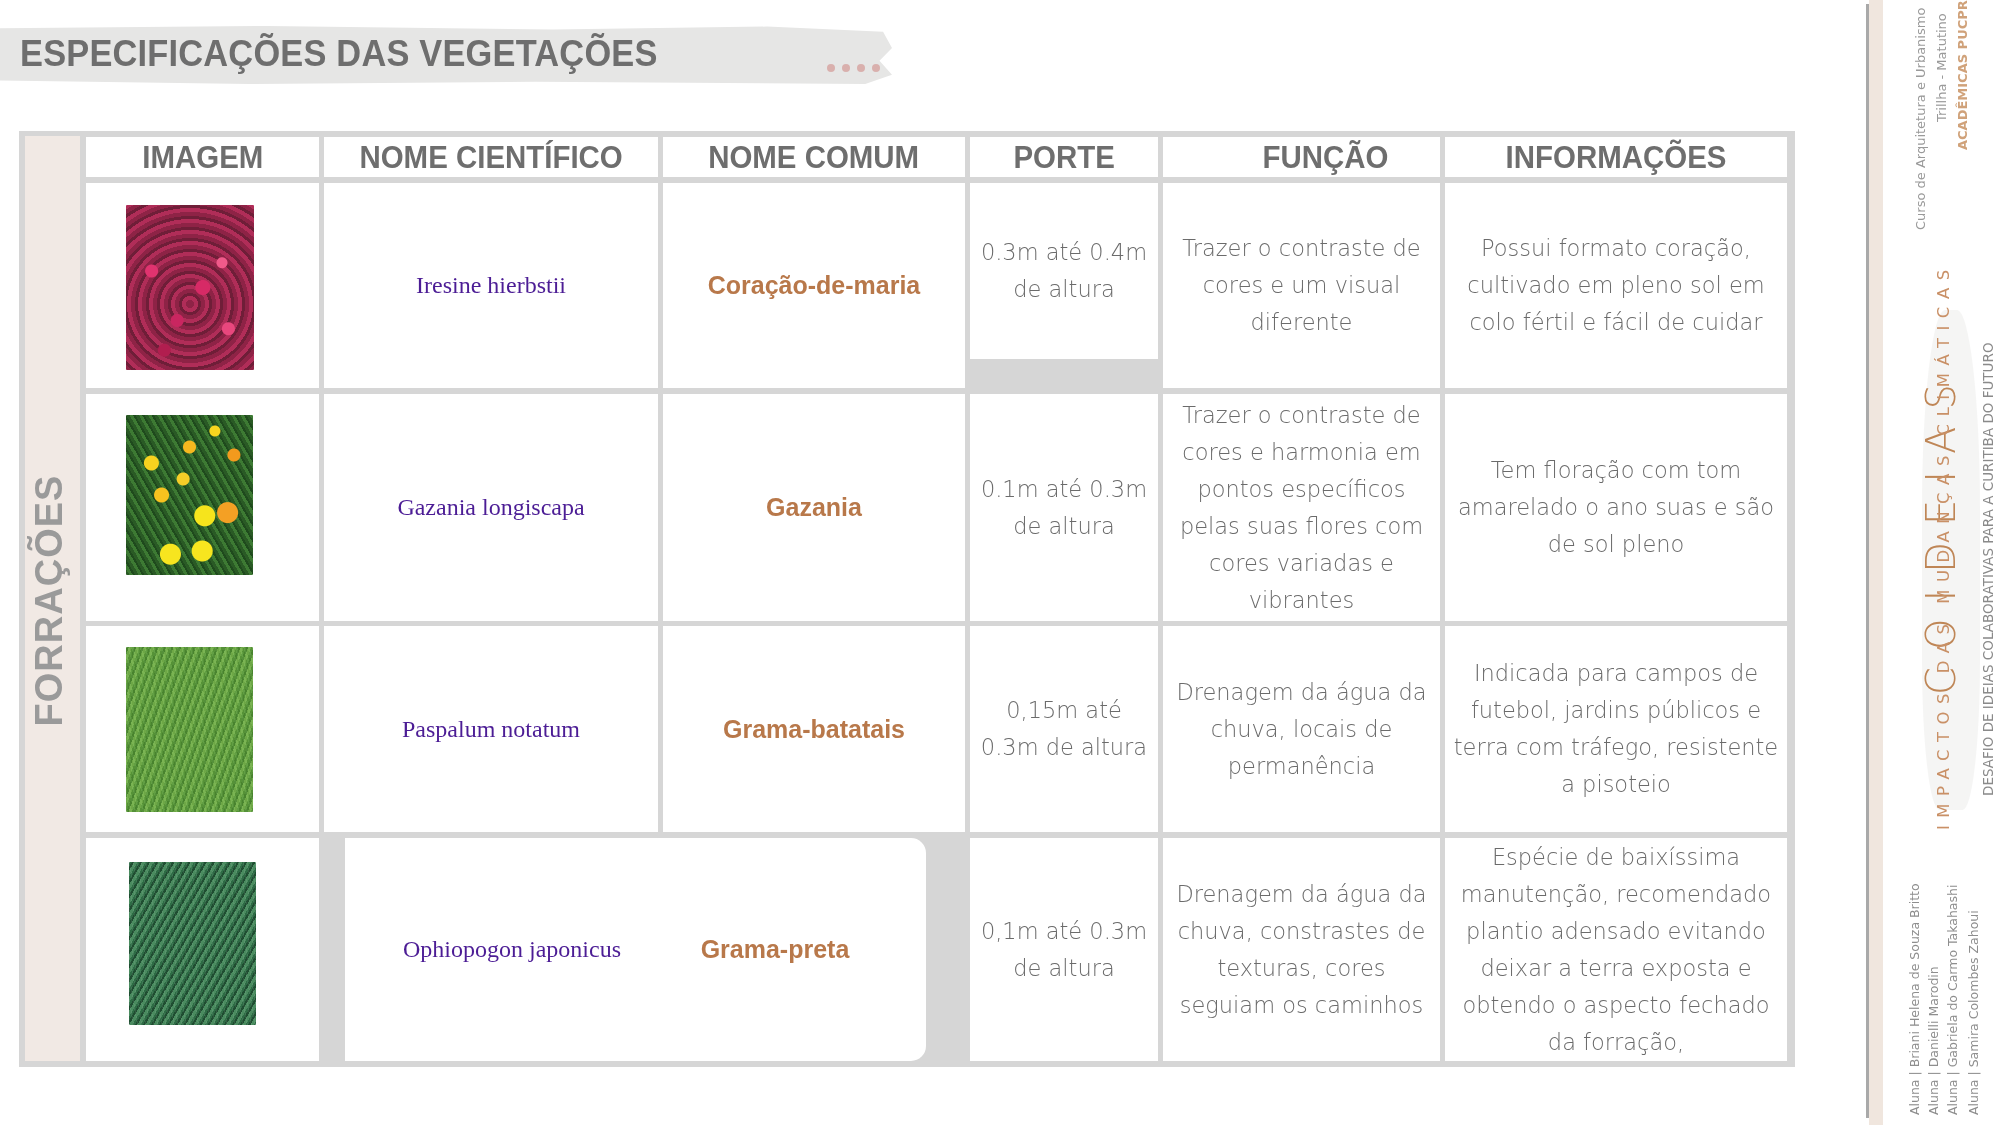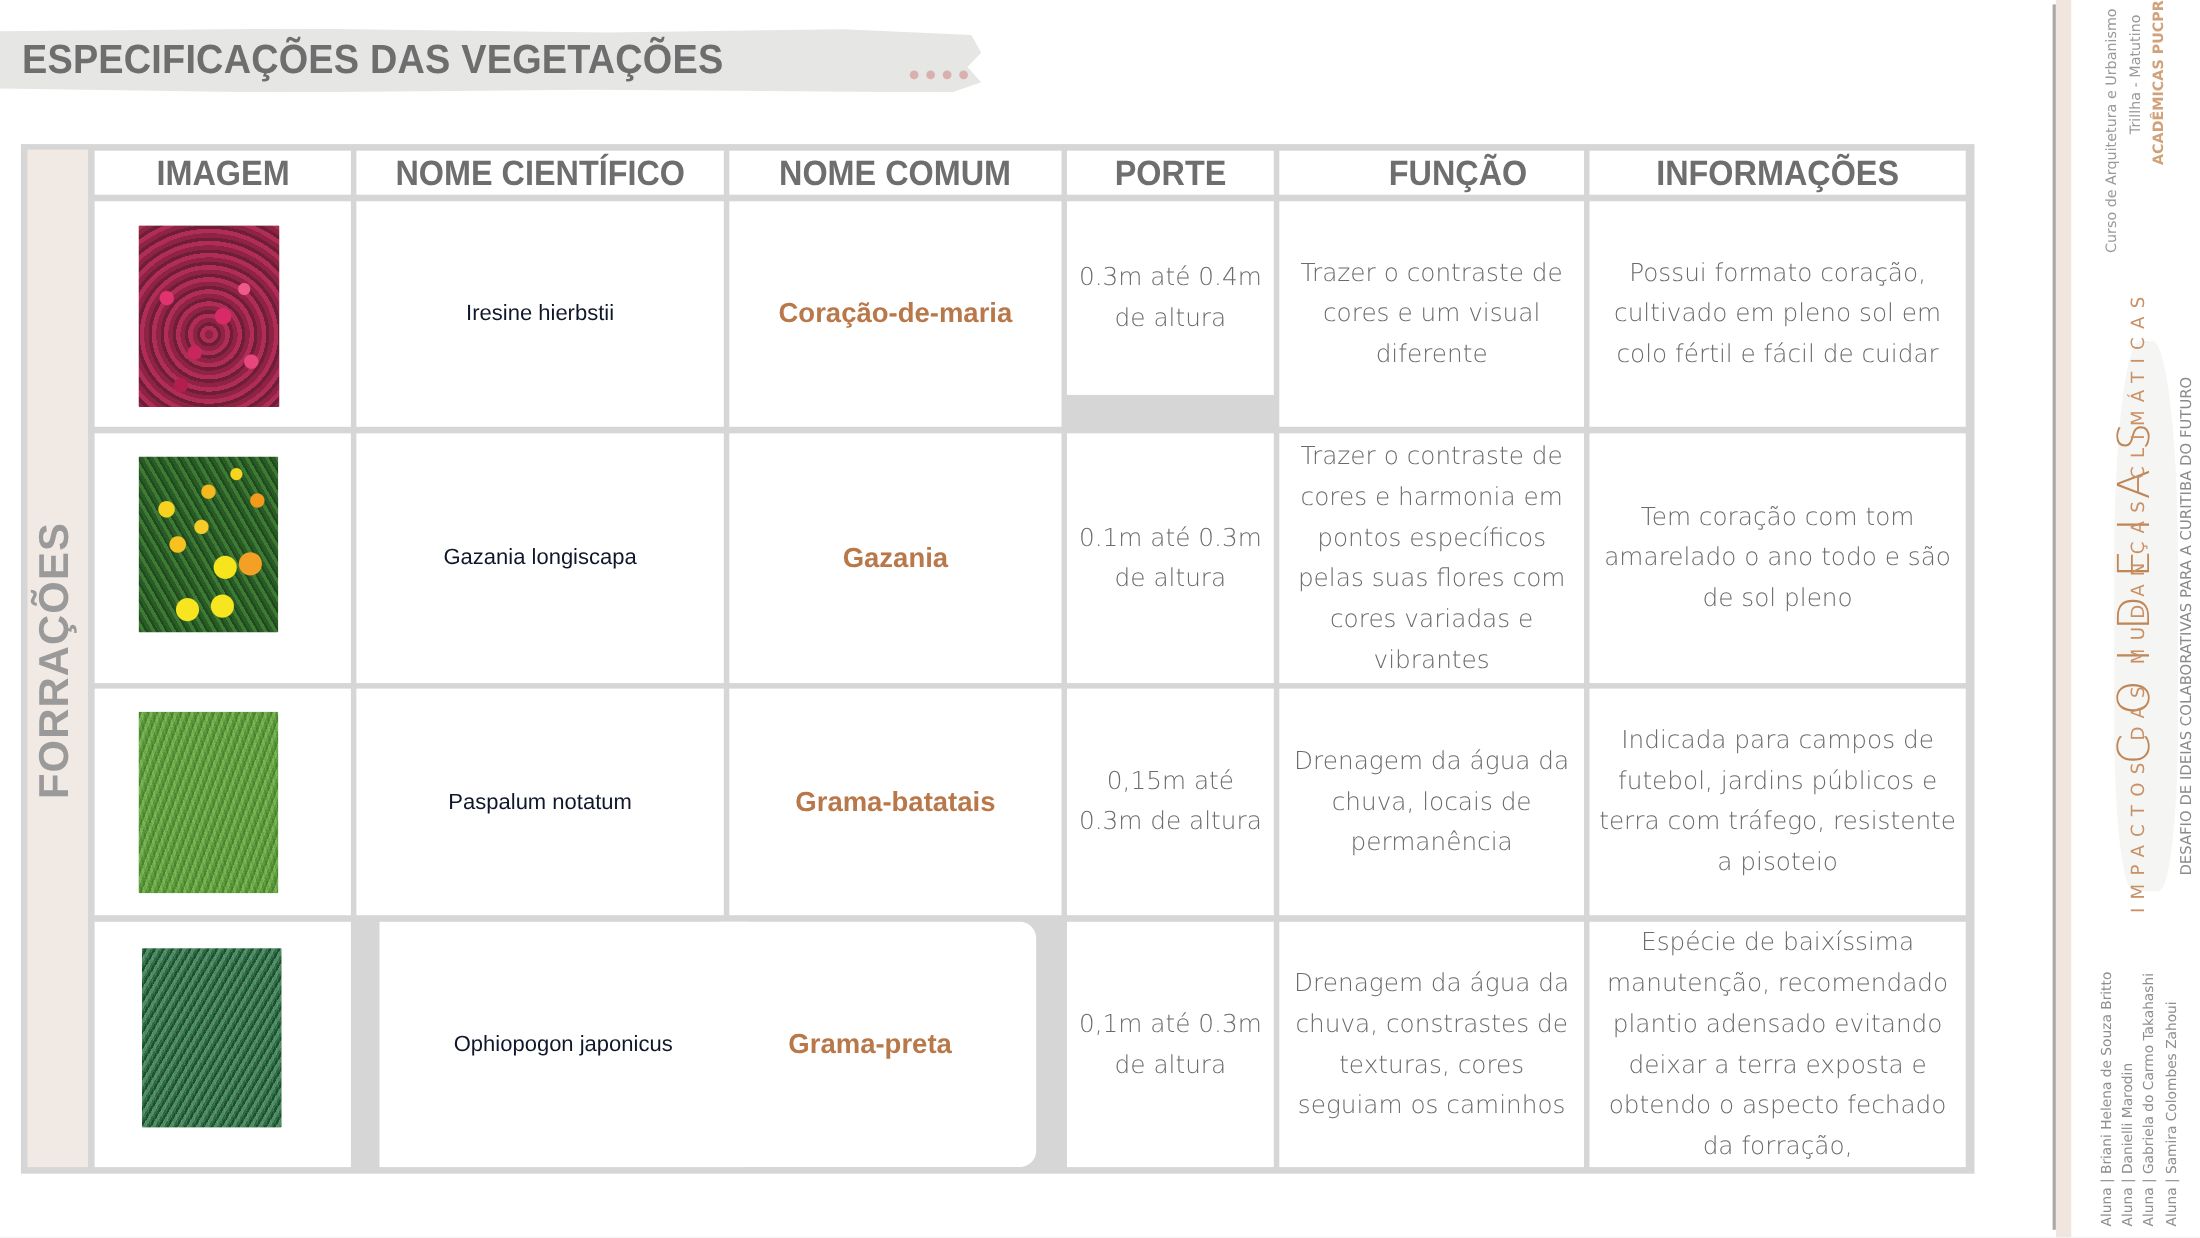--- a/index.html
+++ b/index.html
@@ -32,21 +32,21 @@
     font-family: "Liberation Sans", sans-serif; font-weight: bold; font-size: 32px; color: #6e6e6e;
     transform: scaleX(0.92); white-space: nowrap;
   }
   .body-text {
     font-family: "DejaVu Sans", sans-serif; font-size: 22.5px; line-height: 37px; color: #6b6b6b;
     font-weight: 300; padding: 0 4px;
   }
   .common-text {
     font-family: "Liberation Sans", sans-serif; font-weight: bold; font-size: 25px; color: #b8784a;
   }
-  .sci-text { font-size: 20px; color: #0f172a; font-family: Liberation Sans, sans-serif; }
+  .sci-text { font-size: 24px; color: #4c1d95; font-family: Liberation Serif, serif; }
   .forr-label {
     position: absolute; left: 22px; top: 488px; width: 56px; height: 224px;
     display: flex; align-items: center; justify-content: center;
   }
   .forr-label span {
     transform: rotate(-90deg); white-space: nowrap;
     font-family: "Liberation Sans", sans-serif; font-weight: bold; font-size: 38px; color: #9a9a9a; letter-spacing: 1px;
   }
 
   
@@ -166,21 +166,21 @@
 <div class="cell" style="left:663px;top:394px;width:302px;height:227px;align-items:center;">
   <span class="common-text">Gazania</span>
   </div>
 <div class="cell" style="left:970px;top:394px;width:188px;height:227px;">
   <span class="body-text">0.1m até 0.3m de altura</span>
   </div>
 <div class="cell" style="left:1163px;top:394px;width:277px;height:227px;">
   <span class="body-text">Trazer o contraste de cores e harmonia em pontos específicos pelas suas flores com cores variadas e vibrantes</span>
   </div>
 <div class="cell" style="left:1445px;top:394px;width:342px;height:227px;">
-  <span class="body-text">Tem coração com tom amarelado o ano todo e são de sol pleno</span>
+  <span class="body-text">Tem floração com tom amarelado o ano suas e são de sol pleno</span>
   </div>
 
 <div class="cell" style="left:86px;top:626px;width:233px;height:206px;"></div>
 <div class="plant plant-paspalum" style="left:126px;top:647px;width:127px;height:165px;"></div>
 <div class="cell" style="left:324px;top:626px;width:334px;height:206px;">
   <span class="sci-text">Paspalum notatum</span>
   </div>
 <div class="cell" style="left:663px;top:626px;width:302px;height:206px;">
   <span class="common-text">Grama-batatais</span>
   </div>
@@ -192,21 +192,21 @@
   </div>
 <div class="cell" style="left:1445px;top:626px;width:342px;height:206px;">
   <span class="body-text">Indicada para campos de futebol, jardins públicos e terra com tráfego, resistente a pisoteio</span>
   </div>
 
 <div class="cell" style="left:86px;top:838px;width:233px;height:223px;"></div>
 <div class="plant plant-ophiopogon" style="left:129px;top:862px;width:127px;height:163px;"></div>
 <div class="cell" style="left:324px;top:838px;width:334px;height:223px;margin-left:21px;">
   <span class="sci-text">Ophiopogon japonicus</span>
   </div>
-<div class="cell" style="left:640px;top:838px;width:302px;height:223px;border-radius:15px;">
+<div class="cell" style="left:624px;top:838px;width:302px;height:223px;border-radius:15px;">
   <span class="common-text">Grama-preta</span>
   </div>
 <div class="cell" style="left:970px;top:838px;width:188px;height:223px;">
   <span class="body-text">0,1m até 0.3m de altura</span>
   </div>
 <div class="cell" style="left:1163px;top:838px;width:277px;height:223px;">
   <span class="body-text">Drenagem da água da chuva, constrastes de texturas, cores seguiam os caminhos</span>
   </div>
 <div class="cell" style="left:1445px;top:838px;width:342px;height:223px;">
   <span class="body-text">Espécie de baixíssima manutenção, recomendado plantio adensado evitando deixar a terra exposta e obtendo o aspecto fechado da forração,</span>

